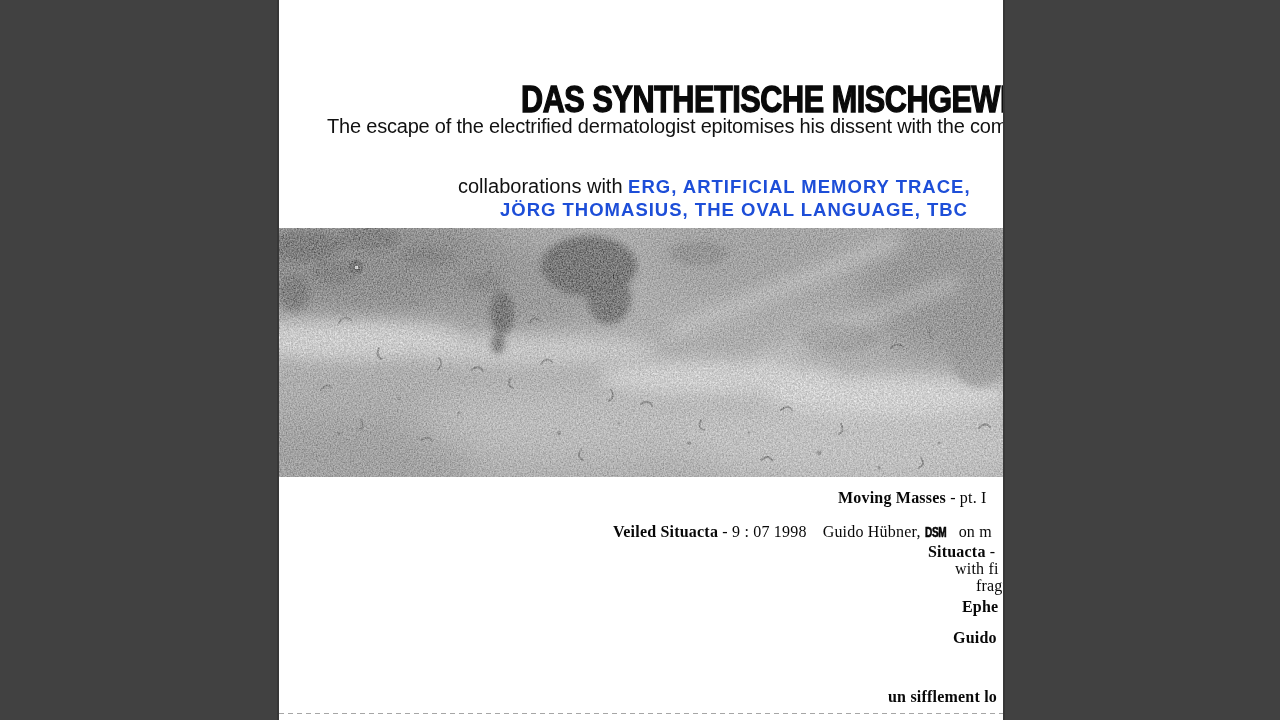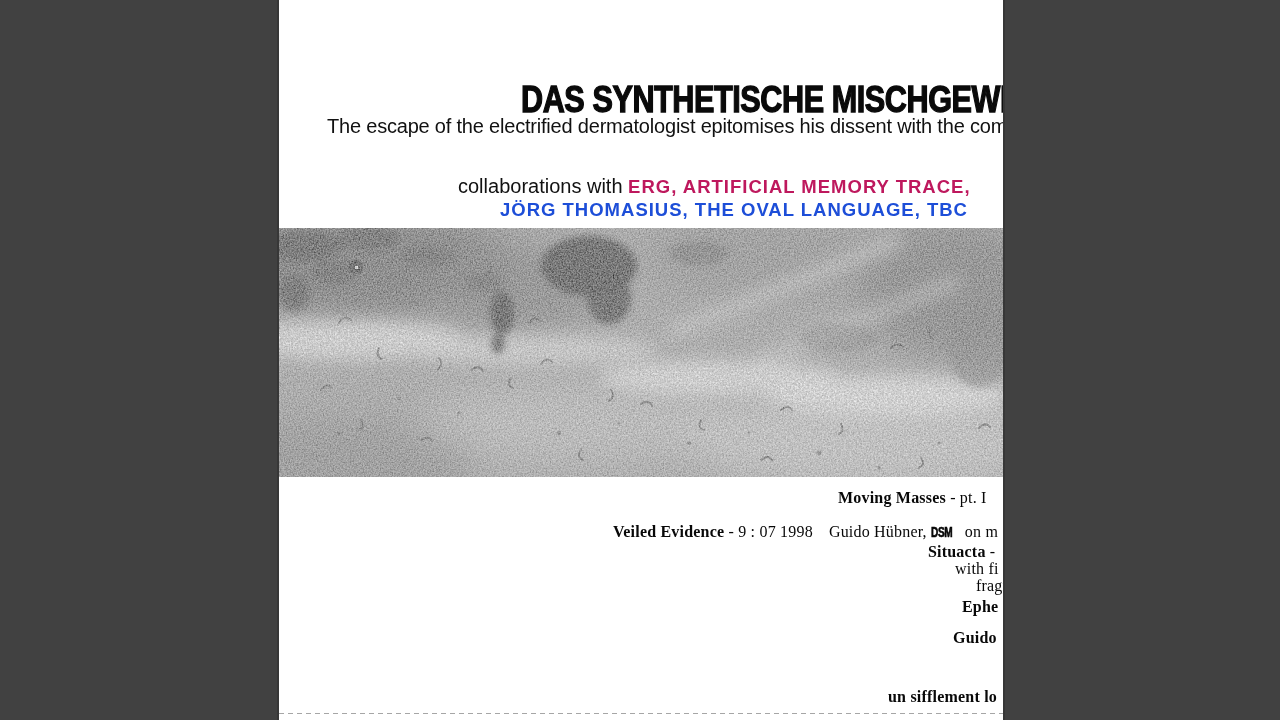--- a/index.html
+++ b/index.html
@@ -19,21 +19,21 @@
   .line{position:absolute;white-space:nowrap;color:#0c0c0c;line-height:1.1;}
 
   .title{left:242px;top:80px;font-size:36px;font-weight:bold;}
   .title .cond{
     display:inline-block;transform:scaleX(.85);transform-origin:0 50%;
     letter-spacing:-.5px;-webkit-text-stroke:1.3px #0a0a0a;color:#0a0a0a;
   }
   .subtitle{left:48px;top:115px;font-size:20px;letter-spacing:-.2px;color:#111;}
 
   .collab1{left:179px;top:175px;font-size:20px;color:#111;}
-  .collab-names{font-weight:bold;font-size:18.5px;letter-spacing:1px;color:#be185d;margin-top:19px;}
+  .collab-names{font-weight:bold;font-size:18.5px;letter-spacing:1px;color:#1d4ed8;margin-top:19px;}
   .collab2{left:221px;top:200px;font-size:18.5px;font-weight:bold;letter-spacing:1px;color:#1d4ed8;}
 
   .art{position:absolute;left:0;top:228px;width:724px;height:249px;overflow:hidden;}
   .art svg{display:block;width:724px;height:249px;}
 
   .trk{font-family:"Liberation Serif", serif;font-size:16px;letter-spacing:.2px;color:#080808;}
   .trk .b{font-weight:bold;}
   .dsm{
     font-family:"Liberation Sans", sans-serif;font-weight:bold;font-size:14px;
     display:inline-block;transform:scaleX(.72);transform-origin:0 80%;
@@ -177,21 +177,21 @@
       <rect width="724" height="249" filter="url(#grainD)" opacity="0.55"></rect>
       <rect width="724" height="249" filter="url(#grainL)" opacity="0.5"></rect>
     </svg>
   </div>
 
   <div class="line trk t-moving">
     <span class="b">Moving Masses</span><span> - pt. I</span>
   </div>
 
   <div class="line trk t-veiled">
-    <span class="b">Veiled Evidence</span><span> - 9 : 07 1998</span><span class="credit">Guido Hübner, </span><span class="dsm">DSM</span><span> on m</span>
+    <span class="b">Veiled Situacta</span><span> - 9 : 07 1998</span><span class="credit">Guido Hübner, </span><span class="dsm">DSM</span><span> on m</span>
   </div>
 
   <div class="line trk t-situacta">
     <span class="b">Situacta</span><span> -</span>
   </div>
 
   <div class="line trk t-cont1">with fi</div>
   <div class="line trk t-cont2">fragm</div>
   <div class="line trk b t-ephe" style="font-weight:bold;">Ephe</div>
   <div class="line trk b t-melan" style="font-weight:bold;">Guido</div>

